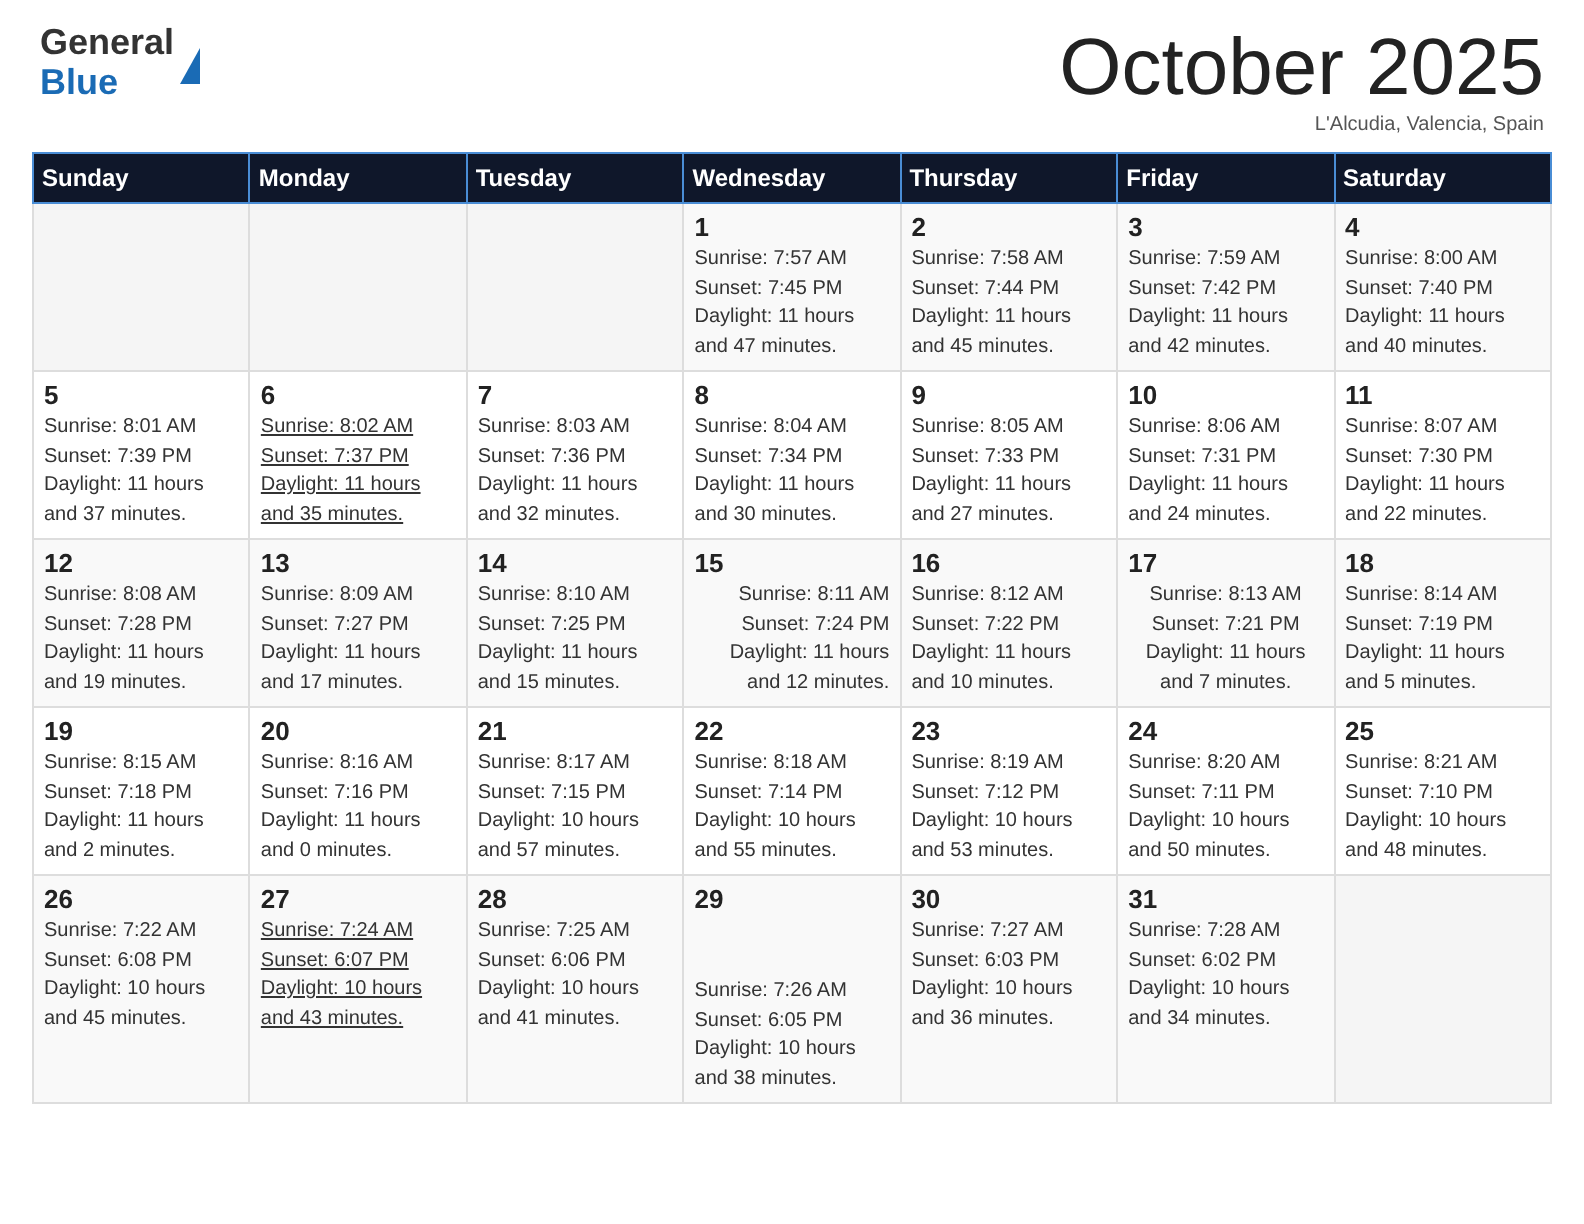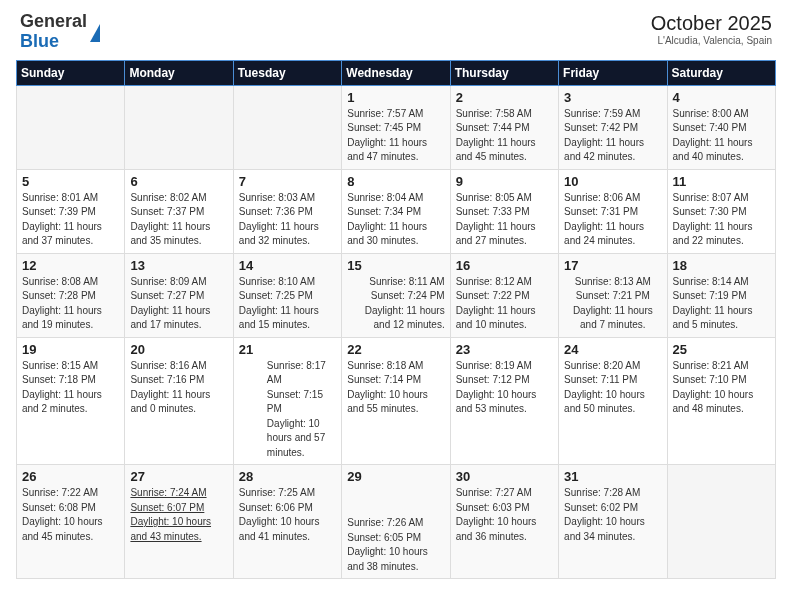--- a/index.html
+++ b/index.html
@@ -46,21 +46,21 @@
       height: 0;
       border-left: 10px solid transparent;
       border-bottom: 18px solid #1a6bb5;
       margin-left: 3px;
       margin-top: 2px;
     }
     .title-block {
       text-align: right;
     }
     .month-title {
-      font-size: 20px;
+      font-size: 40px;
       font-weight: normal;
       color: #222;
     }
     .location {
       font-size: 10px;
       color: #555;
     }
     .calendar {
       margin: 0 16px;
       border-collapse: collapse;
@@ -166,21 +166,21 @@
         </tr>
         <tr>
           <td>
             <span class="day-number">5</span>
             <div class="day-info" style="white-space: pre-line;">Sunrise: 8:01 AM
 Sunset: 7:39 PM
 Daylight: 11 hours and 37 minutes.</div>
           </td>
           <td>
             <span class="day-number">6</span>
-            <div class="day-info" style="white-space: pre-line;">Sunrise: 8:02 AM
+            <div class="day-info" style="white-space: pre-line; text-decoration: underline;">Sunrise: 8:02 AM
 Sunset: 7:37 PM
 Daylight: 11 hours and 35 minutes.</div>
           </td>
           <td>
             <span class="day-number">7</span>
             <div class="day-info" style="white-space: pre-line;">Sunrise: 8:03 AM
 Sunset: 7:36 PM
 Daylight: 11 hours and 32 minutes.</div>
           </td>
           <td>
@@ -260,21 +260,21 @@
 Daylight: 11 hours and 2 minutes.</div>
           </td>
           <td>
             <span class="day-number">20</span>
             <div class="day-info" style="white-space: pre-line;">Sunrise: 8:16 AM
 Sunset: 7:16 PM
 Daylight: 11 hours and 0 minutes.</div>
           </td>
           <td>
             <span class="day-number">21</span>
-            <div class="day-info" style="white-space: pre-line; margin-left: 28px;">Sunrise: 8:17 AM
+            <div class="day-info" style="white-space: pre-line;">Sunrise: 8:17 AM
 Sunset: 7:15 PM
 Daylight: 10 hours and 57 minutes.</div>
           </td>
           <td>
             <span class="day-number">22</span>
             <div class="day-info" style="white-space: pre-line;">Sunrise: 8:18 AM
 Sunset: 7:14 PM
 Daylight: 10 hours and 55 minutes.</div>
           </td>
           <td>

